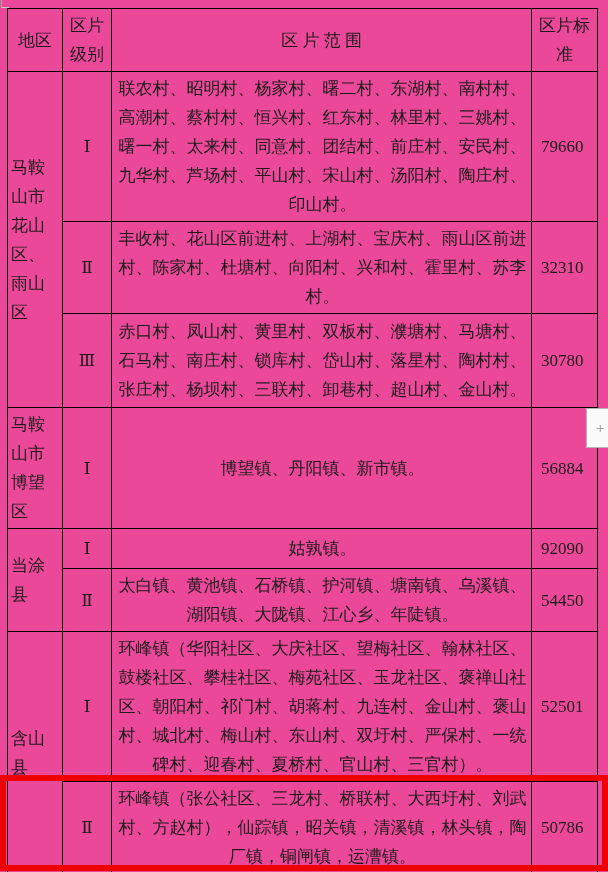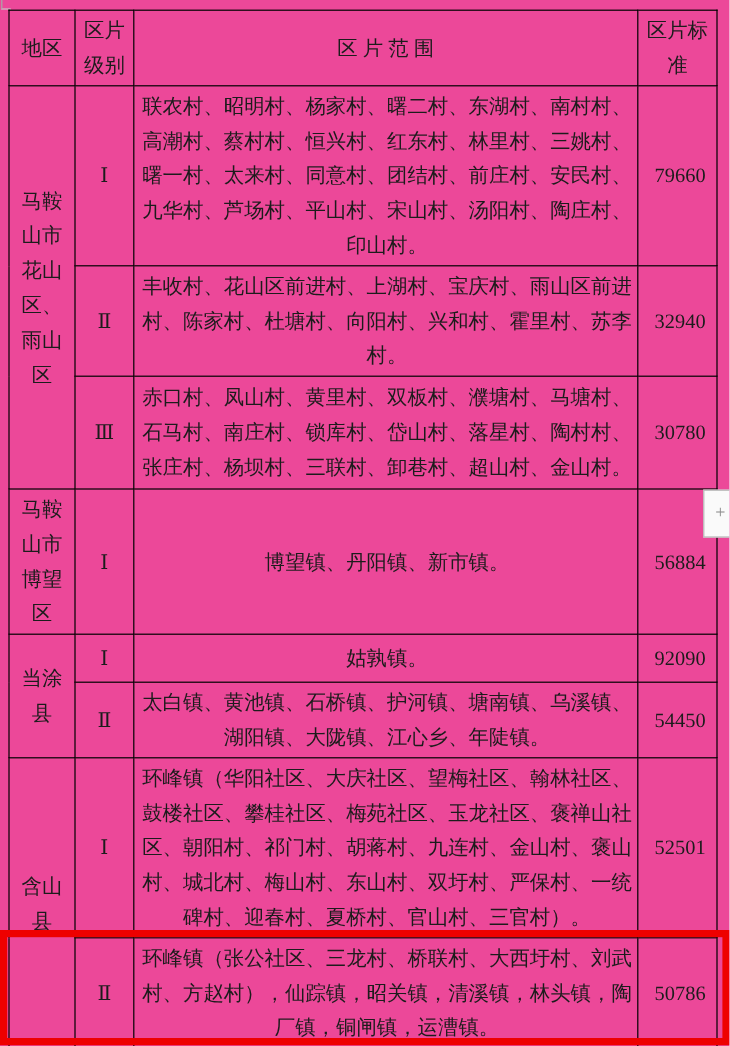--- a/index.html
+++ b/index.html
@@ -12,24 +12,24 @@
     border-left:1px solid #a9a9a9;border-bottom:1px solid #c9c9c9;}
   table.zone{
     position:absolute;left:7px;top:8px;border-collapse:collapse;table-layout:fixed;
     width:590px;
   }
   table.zone th,table.zone td{
     border:1px solid #000;vertical-align:middle;font-weight:normal;
     font-size:17px;line-height:29px;overflow:hidden;
   }
   th.hdr{text-align:center;padding:2px 6px;}
-  td.region{text-align:center;padding:2px 3px;}
+  td.region{text-align:left;padding:2px 3px;}
   td.level{text-align:center;padding:0 2px;}
   td.scope{text-align:center;padding:2px 3px 2px 5px;}
-  td.standard{text-align:right;padding:0 9px;}
+  td.standard{text-align:left;padding:0 9px;}
   
   #highlight-box{
     position:absolute;left:0;top:775px;width:608px;height:96px;
     border:6px solid #ee0000;box-sizing:border-box;pointer-events:none;
   }
   
   #plus-box{
     position:absolute;left:586px;top:408px;width:34px;height:40px;
     border:1px solid #b5b5b5;background:#fafafa;box-sizing:border-box;
     display:flex;align-items:center;justify-content:flex-start;
@@ -61,21 +61,21 @@
 
     <tr style="height:132px">
       <td class="region" rowspan="3">马鞍山市花山区、雨山区</td>
       <td class="level">Ⅰ</td>
       <td class="scope">联农村、昭明村、杨家村、曙二村、东湖村、南村村、高潮村、蔡村村、恒兴村、红东村、林里村、三姚村、曙一村、太来村、同意村、团结村、前庄村、安民村、九华村、芦场村、平山村、宋山村、汤阳村、陶庄村、印山村。</td>
       <td class="standard">79660</td>
     </tr>
     <tr style="height:76px">
       <td class="level">Ⅱ</td>
       <td class="scope">丰收村、花山区前进村、上湖村、宝庆村、雨山区前进村、陈家村、杜塘村、向阳村、兴和村、霍里村、苏李村。</td>
-      <td class="standard">32940</td>
+      <td class="standard">32310</td>
     </tr>
     <tr style="height:94px">
       <td class="level">Ⅲ</td>
       <td class="scope">赤口村、凤山村、黄里村、双板村、濮塘村、马塘村、石马村、南庄村、锁库村、岱山村、落星村、陶村村、张庄村、杨坝村、三联村、卸巷村、超山村、金山村。</td>
       <td class="standard">30780</td>
     </tr>
 
     <tr style="height:88px">
       <td class="region">马鞍山市博望区</td>
       <td class="level">Ⅰ</td>

